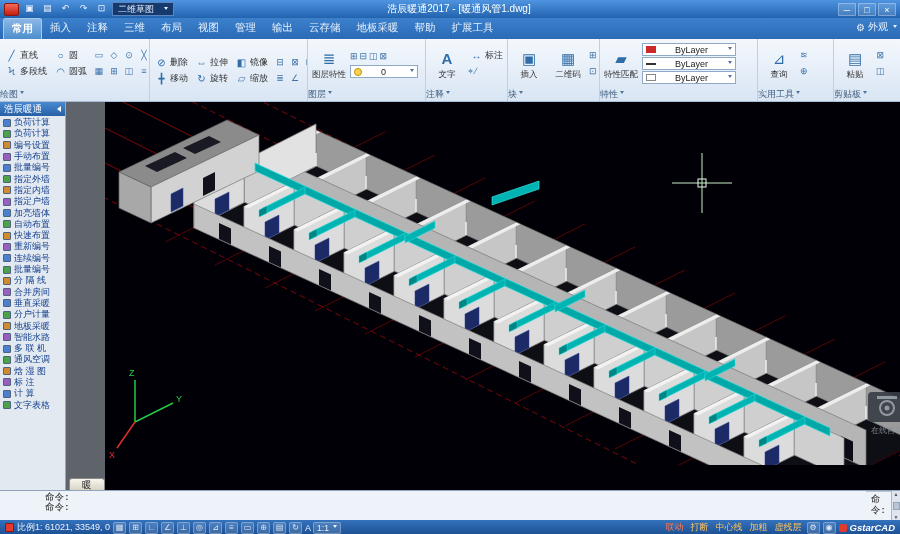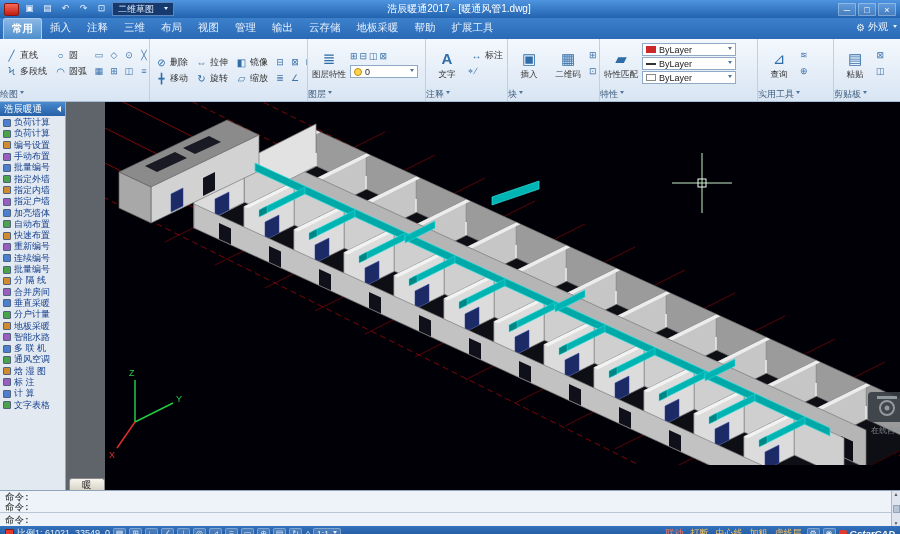--- a/index.html
+++ b/index.html
@@ -32,21 +32,21 @@
   .btool{width:36px;display:flex;flex-direction:column;align-items:center;flex:0 0 auto;}
   .bicon{font-size:15px;color:#2f6da8;height:22px;line-height:22px;}
   .blab{font-size:8.5px;color:#333;line-height:9px;text-align:center;}
   .vcol{display:flex;flex-direction:column;gap:1px;flex:0 0 auto;}
   .htool{display:flex;align-items:center;gap:2px;font-size:9px;color:#333;height:15px;padding:0 2px;white-space:nowrap;}
   .hticon{width:13px;font-size:10px;color:#2f6da8;text-align:center;}
   .igrid4{display:grid;grid-template-columns:repeat(4,14px);grid-auto-rows:15px;gap:1px;}
   .igrid3{display:grid;grid-template-columns:repeat(3,14px);grid-auto-rows:15px;gap:1px;}
   .gic{font-size:9px;color:#3c72aa;text-align:center;line-height:15px;}
   .srow{display:flex;gap:2px;}
-  .combo{display:flex;align-items:center;background:#fff;border:1px solid #8fa9c6;height:13px;font-size:9px;padding:0 3px;gap:3px;color:#222;}
+  .combo{display:flex;align-items:center;background:#fff;border:1px solid #8fa9c6;height:13px;font-size:9px;padding:0 3px;gap:19px;color:#222;}
   .combo .car{margin-left:auto;}
   .sw{width:10px;height:7px;flex:0 0 auto;}
   .sw-red{background:#cc2a2a;}
   .sw-line{border-top:2px dashed #333;height:0;margin-top:0;}
   .sw-white{background:#fff;border:1px solid #888;}
   .sw-yellow{background:#ffd34d;border:1px solid #b89010;width:8px;height:8px;border-radius:50%;}
 
   
   .workarea{flex:0 0 388px;display:flex;}
   .sidebar{flex:0 0 66px;background:#e3e9f1;border-right:1px solid #98a8bc;display:flex;flex-direction:column;overflow:hidden;}
@@ -74,21 +74,21 @@
 
   .layoutrow{flex:0 0 12px;background:#d3dde9;border-top:1px solid #9fb2c8;display:flex;align-items:center;font-size:8.5px;}
   .lnav{width:11px;text-align:center;color:#345;font-size:8px;line-height:11px;}
   .ltab{padding:0 8px;height:12px;line-height:11px;background:#c2cfdf;border-right:5px solid #737373;color:#223;}
   .ltab.active{background:#fff;font-weight:bold;}
   .hscroll{flex:1;display:flex;align-items:center;height:12px;background:#cfd9e6;margin-left:8px;font-size:6px;color:#556;}
   .hthumb{width:130px;height:8px;background:#aeb9c9;border:1px solid #8799ad;margin:0 2px;}
 
   
   .command{flex:0 0 30px;background:#eef3f9;border-top:1px solid #8fa3ba;display:flex;}
-  .cmdlines{flex:1;display:flex;flex-direction:column;font-family:"DejaVu Sans Mono",monospace;font-size:9.5px;color:#222;}
+  .cmdlines{flex:1;display:flex;flex-direction:row;font-family:"DejaVu Sans Mono",monospace;font-size:9.5px;color:#222;padding-left:40px;}
   .cmdhist{flex:1;padding:1px 5px;line-height:9.5px;}
   .cmdprompt{flex:0 0 13px;border-top:1px solid #b8c6d8;padding:1px 5px;line-height:11px;}
   .cmdscroll{width:9px;background:#dfe5ee;border-left:1px solid #aab8cc;display:flex;flex-direction:column;justify-content:space-between;align-items:center;font-size:5px;color:#556;}
   .cthumb{width:7px;height:8px;background:#b9c4d4;border:1px solid #93a3ba;}
 
   .statusbar{flex:0 0 15px;background:linear-gradient(#3372bd,#1c4f92);display:flex;align-items:center;gap:3px;padding:0 5px;color:#e8f1fc;font-size:9px;white-space:nowrap;}
   .st-alert{width:9px;height:9px;background:#e23a2e;border:1px solid #8e150c;border-radius:1px;flex:0 0 auto;}
   .st-ico{width:13px;height:12px;background:rgba(255,255,255,.14);border:1px solid rgba(255,255,255,.28);border-radius:2px;font-size:8px;line-height:10px;text-align:center;color:#dce9f8;flex:0 0 auto;}
   .st-scale{display:flex;align-items:center;gap:2px;}
   .st-scalebox{background:rgba(255,255,255,.14);border:1px solid rgba(255,255,255,.28);border-radius:2px;height:12px;line-height:10px;padding:0 3px;font-size:8.5px;display:flex;align-items:center;gap:2px;}

